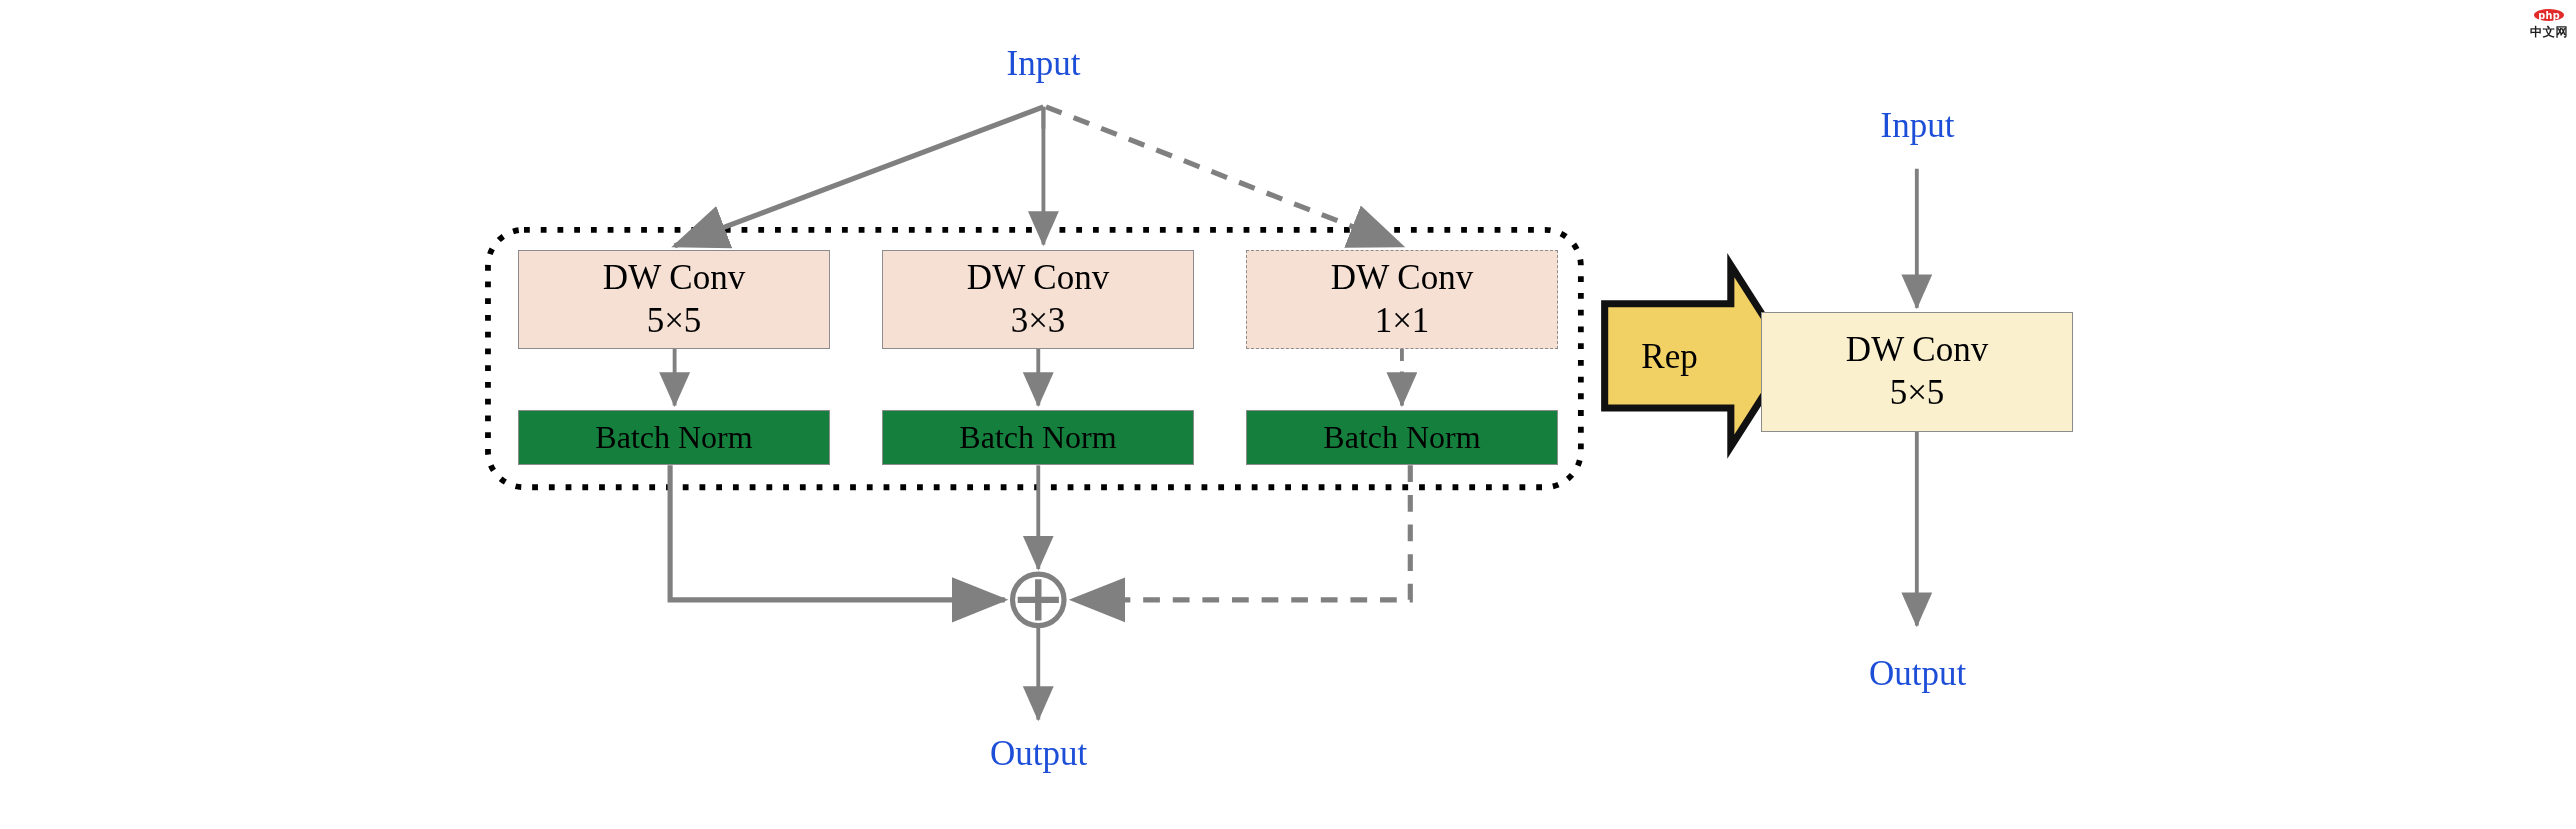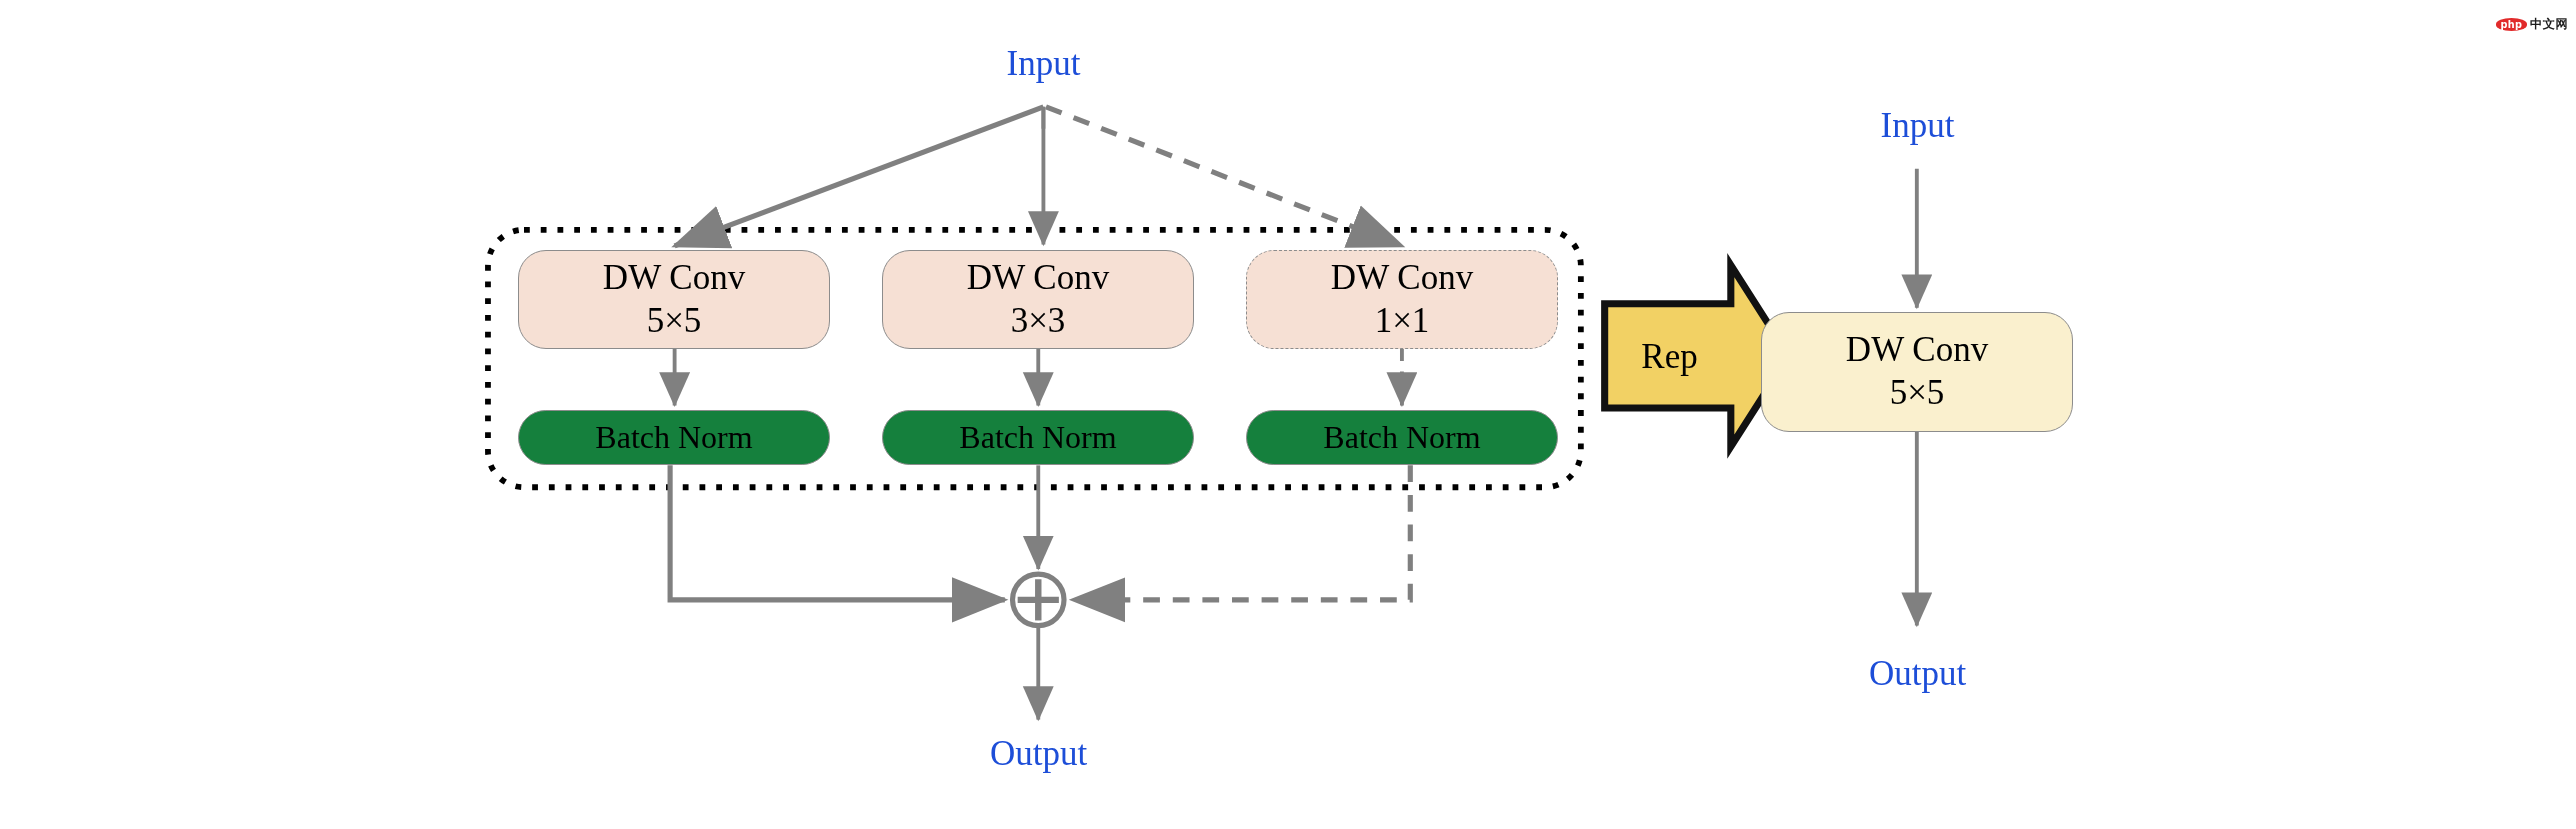--- a/index.html
+++ b/index.html
@@ -16,21 +16,20 @@
   .node-box{
     position:absolute;
     box-sizing:border-box;
     display:flex;
     flex-direction:column;
     align-items:center;
     justify-content:center;
     color:#000;
     line-height:1.22;
     text-align:center;
-    border-radius:28px;
   }
   .conv-box{
     background:#F6E0D4;
     border:1.9px solid #8C8C8C;
     font-size:35px;
   }
   .conv-box.dashed-box{
     border:1.9px dashed #8C8C8C;
   }
   .bn-box{
@@ -52,28 +51,29 @@
   }
   .rep-text{
     position:absolute;
     font-size:35px;
     color:#000;
     text-align:center;
     white-space:nowrap;
   }
   .watermark{
     position:absolute;
-    right:7.7px;top:16px;
+    right:7.7px;top:9px;
     display:flex;align-items:center;gap:3.2px;
     font-family:"DejaVu Sans",sans-serif;
     font-size:12.2px;
     font-weight:bold;
     color:#111;
     opacity:.95;
     user-select:none;
+    flex-direction:column;
   }
   .wm-badge{
     display:inline-block;
     background:#E02020;
     color:#fff;
     border-radius:50%/50%;
     padding:0.6px 4.5px;
     font-size:9.7px;
     letter-spacing:0.3px;
   }

